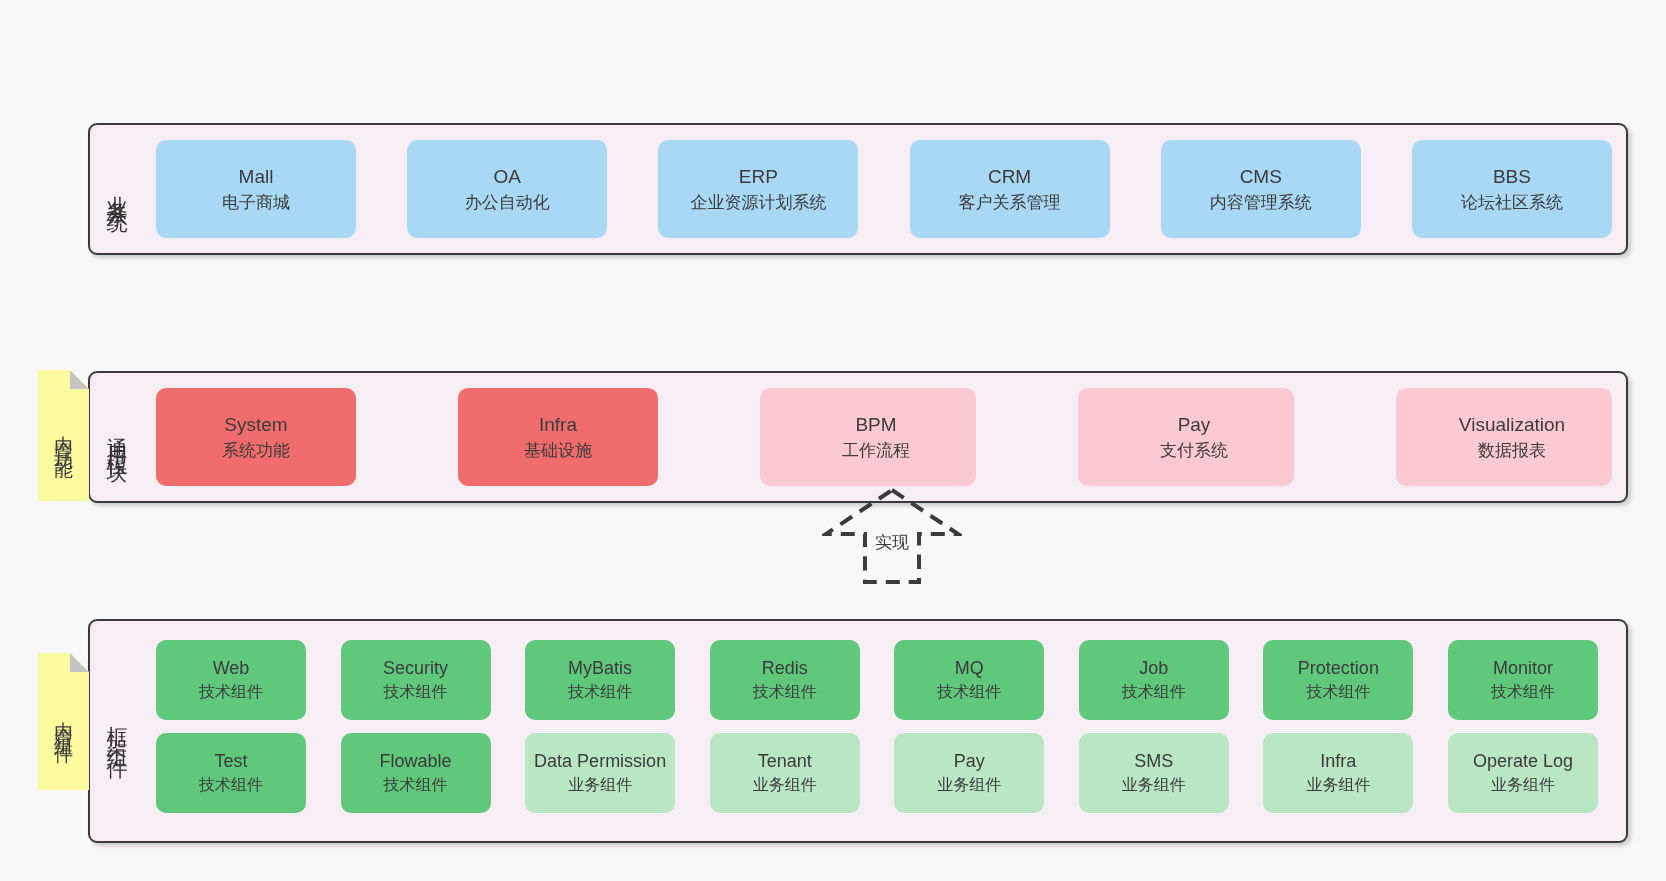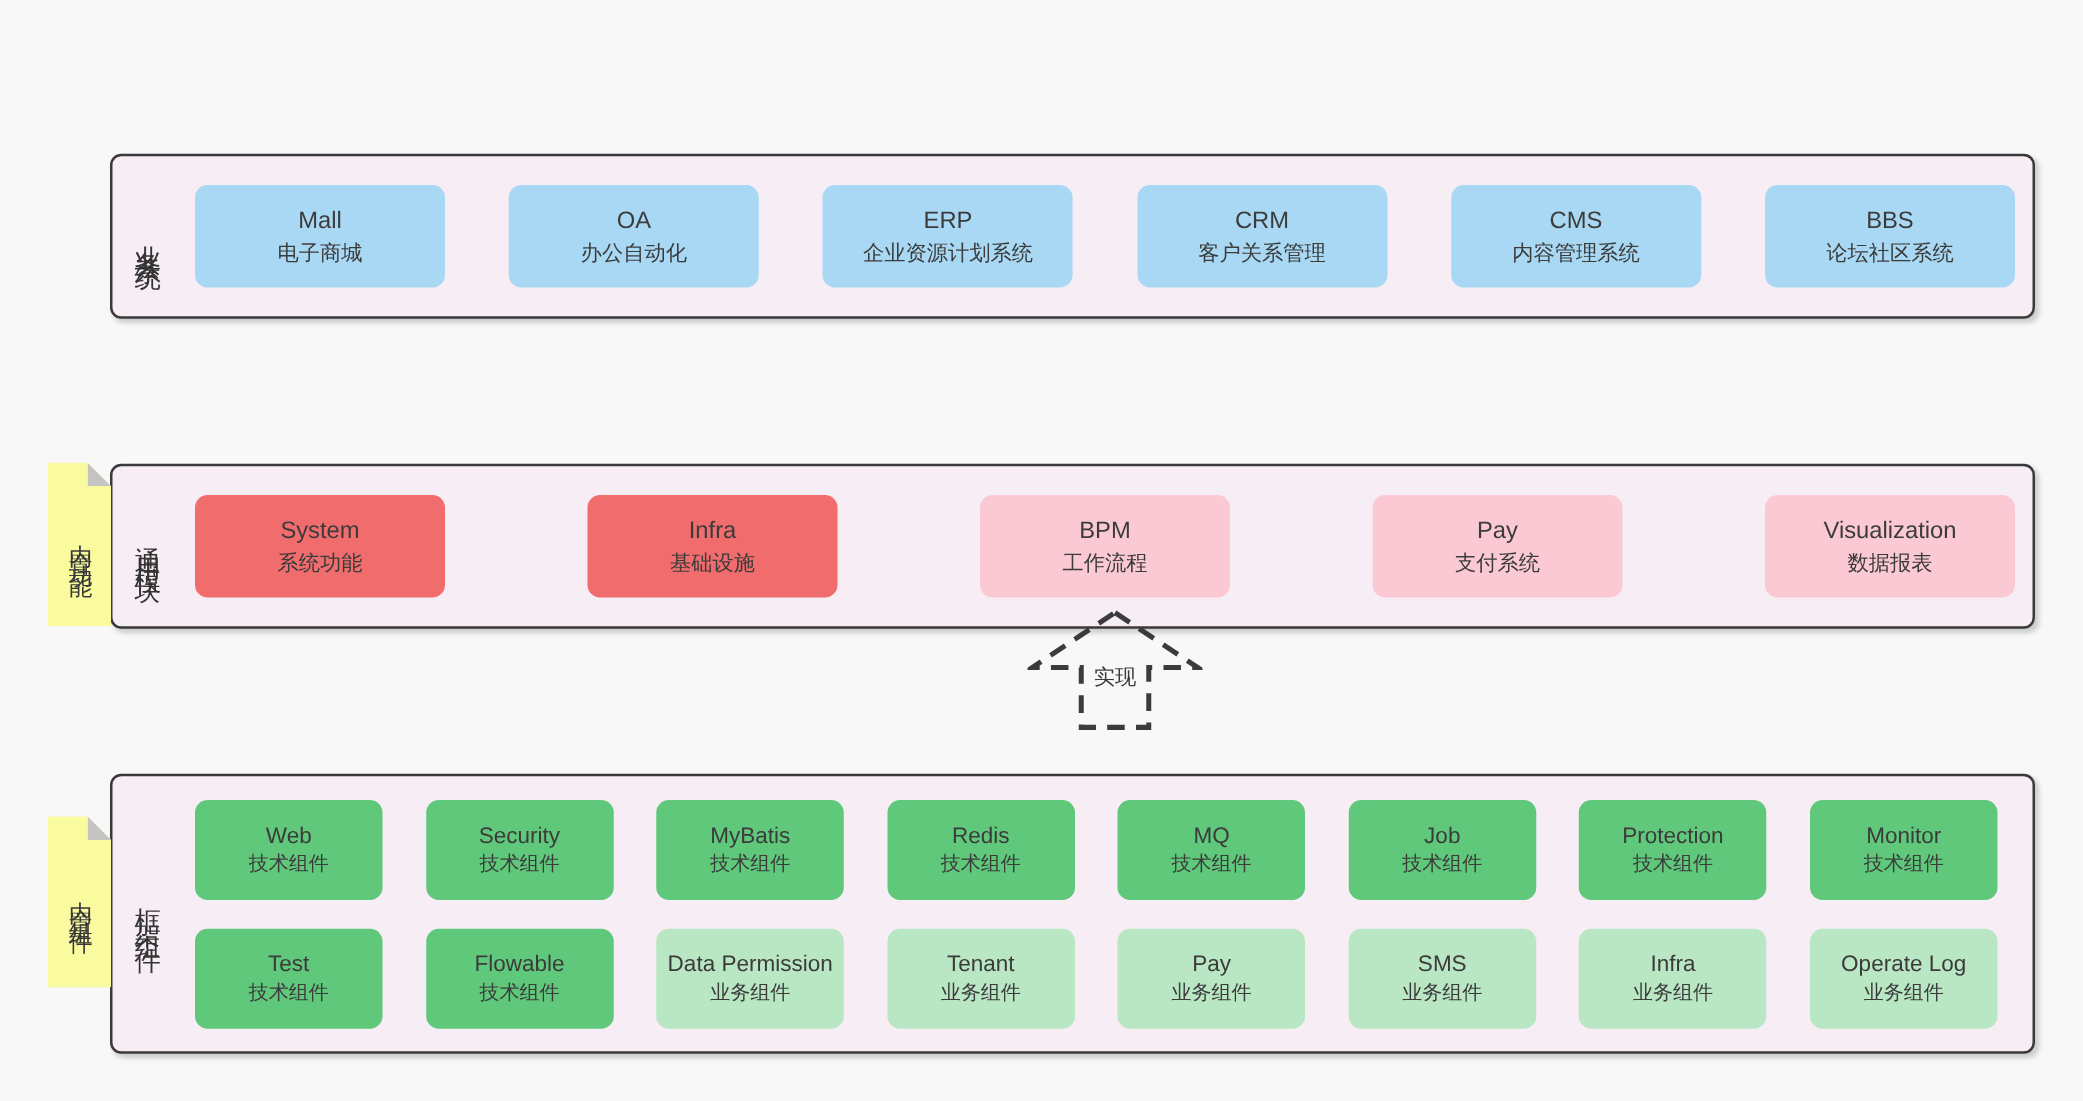--- a/index.html
+++ b/index.html
@@ -18,34 +18,34 @@
                writing-mode:vertical-rl;text-orientation:upright;
                font-size:21px;letter-spacing:5px;color:#333;white-space:nowrap;}
   .layer-2 .layer-label{letter-spacing:8px;}
   .layer-3 .layer-label{letter-spacing:11px;}
 
   
   .row6{position:absolute;left:66px;right:14px;top:50%;transform:translateY(-50%);
         display:flex;justify-content:space-between;}
   .grid8{position:absolute;left:66px;right:28px;top:19px;
          display:grid;grid-template-columns:repeat(8,150px);
-         justify-content:space-between;row-gap:23px;}
+         justify-content:space-between;row-gap:13px;}
 
   .box{display:flex;flex-direction:column;align-items:center;justify-content:center;
        border-radius:10px;text-align:center;}
-  .row6 .box{width:200px;height:82px;text-align:right;}
+  .row6 .box{width:200px;height:98px;text-align:right;}
   .grid8 .box{width:150px;height:80px;}
   .box .en{font-size:19px;line-height:27px;}
   .box .zh{font-size:17px;line-height:25px;}
   .grid8 .box .en{font-size:18px;line-height:24px;}
   .grid8 .box .zh{font-size:16px;line-height:24px;}
 
   .v-blue{background:#a8d8f3;}
   .v-red{background:#f16c6c;}
-  .v-pink{background:#fbc9d3;}
+  .v-pink{background:#fbc9d3;padding-left:16px;}
   .v-green-dark{background:#5fc87b;}
   .v-green-light{background:#b9e6c3;text-align:center;}
 
   
   .note{position:absolute;left:38px;width:51px;background:#fafa9e;
         display:flex;align-items:center;justify-content:center;
         box-shadow:2px 2px 3px rgba(0,0,0,0.18);
         clip-path:polygon(0 0,calc(100% - 19px) 0,100% 19px,100% 100%,0 100%);}
   .note-2{top:370px;height:131px;}
   .note-3{top:653px;height:137px;}

